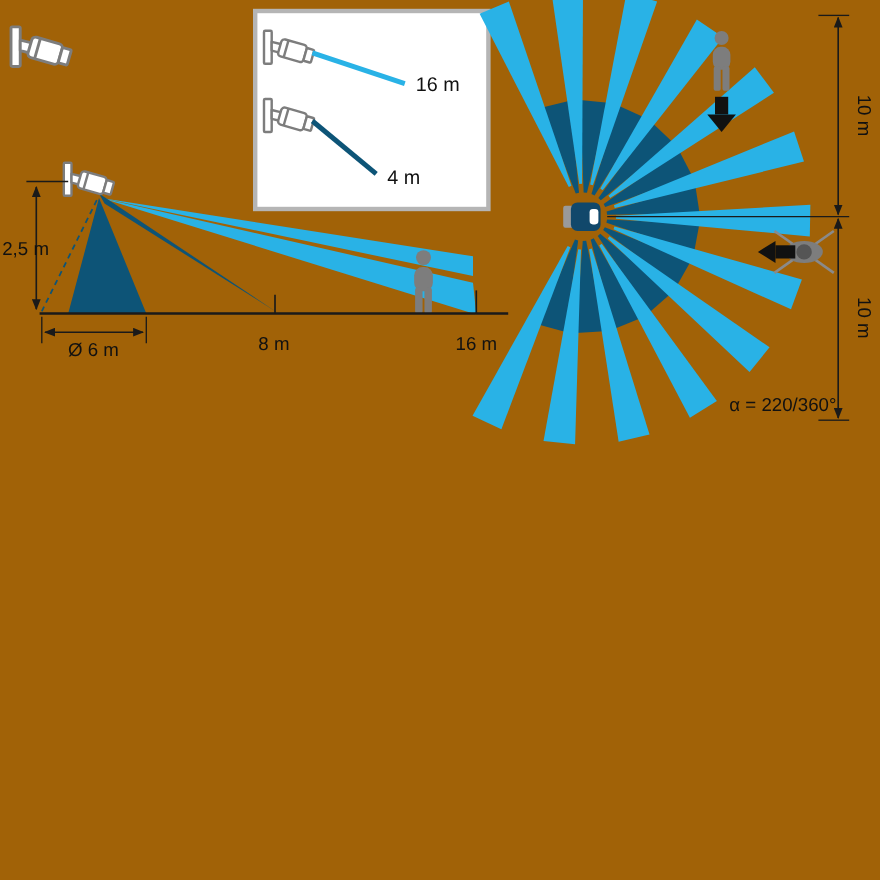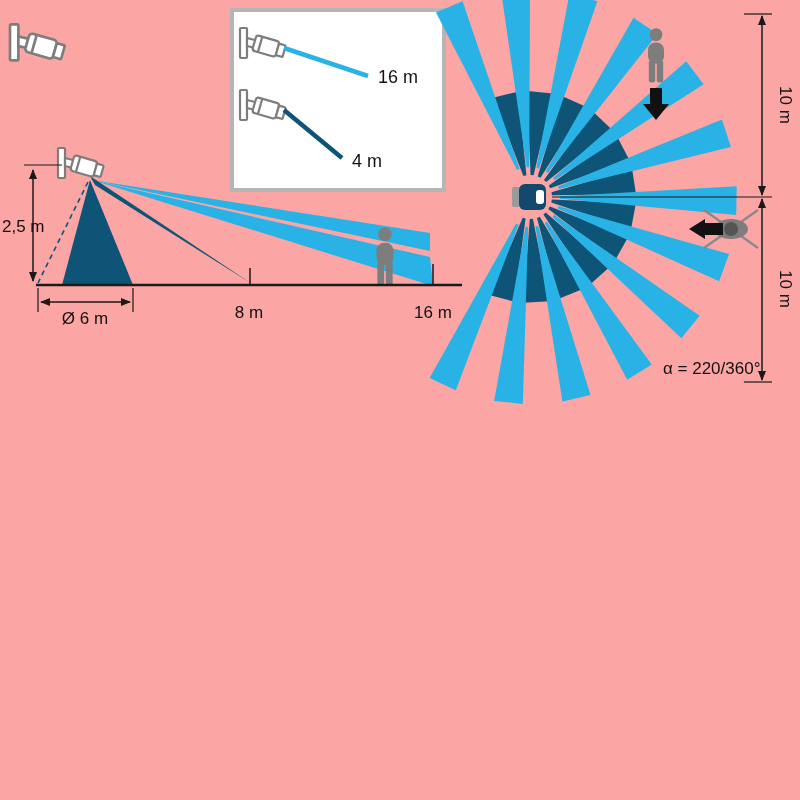--- a/index.html
+++ b/index.html
@@ -1,16 +1,16 @@
 <!DOCTYPE html>
 <html><head>
 <meta charset="utf-8">
 <style>
   html,body{margin:0;padding:0;background:#fff;}
-  .page{position:relative;width:800px;height:800px;background:#fca5a5;overflow:hidden;
+  .page{position:relative;width:800px;height:800px;background:#a16207;overflow:hidden;
         font-family:"Liberation Sans",sans-serif;}
   svg{display:block;}
   .lbl{font-family:"Liberation Sans",sans-serif;font-size:17px;fill:#111;}
   .lbl-big{font-family:"Liberation Sans",sans-serif;font-size:18px;fill:#111;}
   .outl{fill:#fff;stroke:#7d7d7d;stroke-width:2.2;stroke-linejoin:round;}
   .outs{stroke:#7d7d7d;stroke-width:2.2;fill:none;}
   .dim{stroke:#1a1a1a;stroke-width:1.5;fill:none;}
   .thin{stroke:#1a1a1a;stroke-width:1.2;fill:none;}
   .ground{stroke:#1a1a1a;stroke-width:2.4;fill:none;}
   .lb{fill:#29b2e6;}

